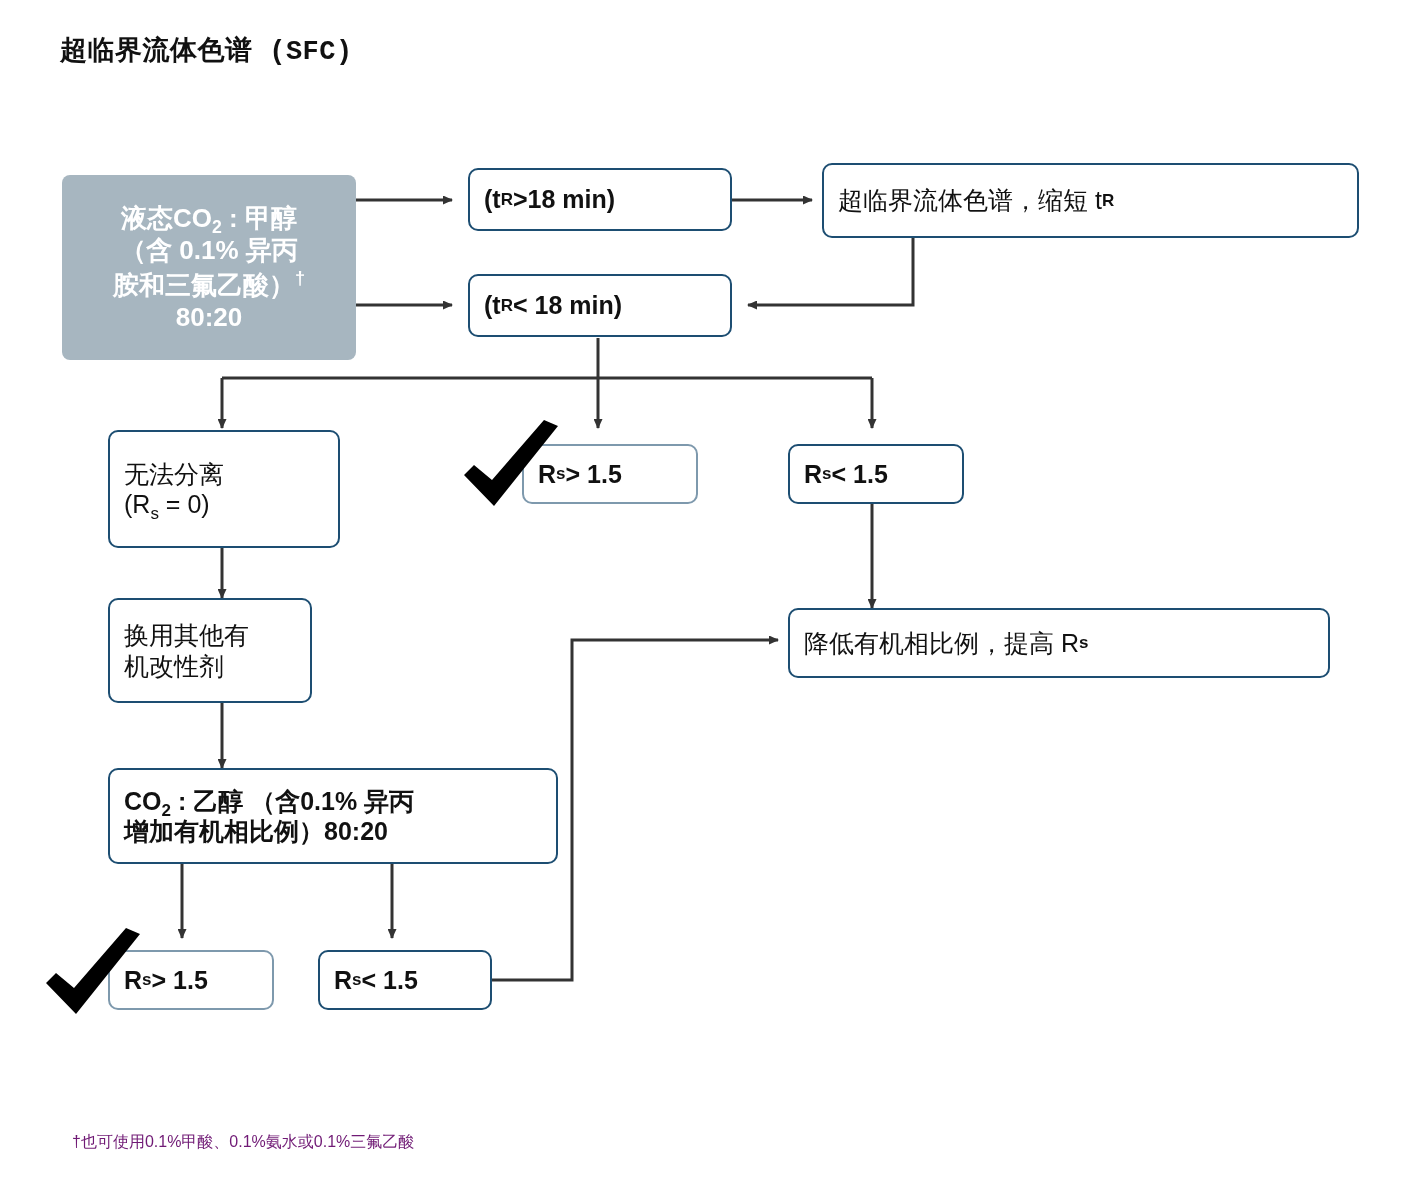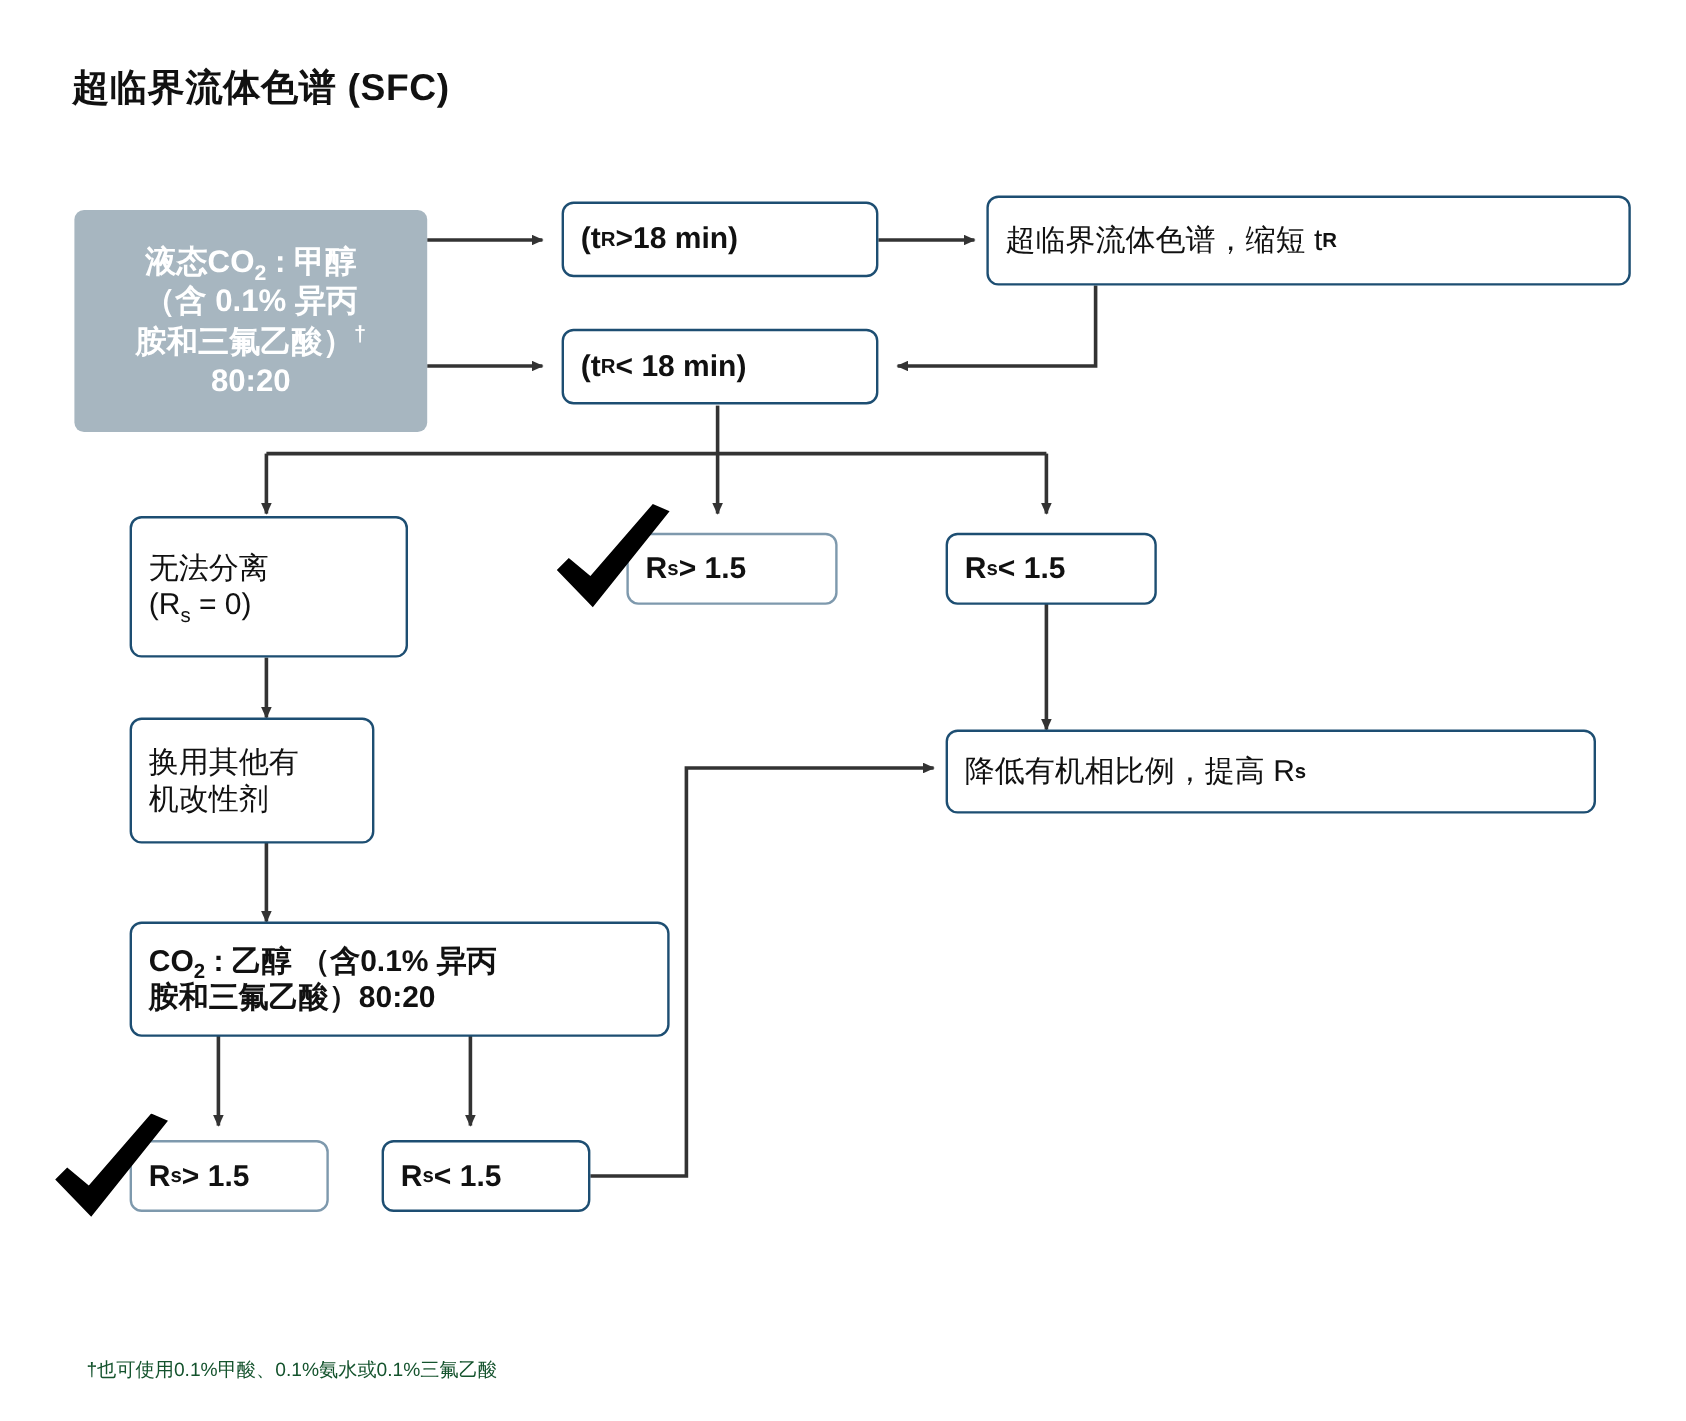--- a/index.html
+++ b/index.html
@@ -14,25 +14,26 @@
   #canvas {
     position: relative;
     width: 1405px;
     height: 1184px;
     overflow: hidden;
     background: #ffffff;
   }
   #title {
     position: absolute;
     left: 60px;
-    top: 52px;
-    font-size: 31px;
+    top: 32px;
+    font-size: 27px;
     font-weight: bold;
     letter-spacing: 0.5px;
     color: #111111;
+    font-family: Liberation Mono, monospace;
   }
   .node {
     position: absolute;
     box-sizing: border-box;
     border: 2px solid #1d4e72;
     border-radius: 10px;
     background: #ffffff;
     display: flex;
     align-items: center;
     padding: 4px 14px;
@@ -72,21 +73,21 @@
   .check {
     position: absolute;
     font-size: 0px;
     pointer-events: none;
   }
   #footnote {
     position: absolute;
     left: 72px;
     top: 1132px;
     font-size: 16px;
-    color: #14532d;
+    color: #701a75;
   }
 </style>
 </head>
 <body>
 
 <div id="canvas">
 
   <div id="title">超临界流体色谱 (SFC)</div>
 
   <svg id="svglayer" viewBox="0 0 1405 1184">
@@ -161,21 +162,21 @@
     <div>换用其他有</div>
     <div>机改性剂</div>
   </div>
 
   <div class="node" style="left:788px; top:608px; width:542px; height:70px;">
     <span>降低有机相比例，提高 R</span><span class="sub" style="font-weight:bold;">s</span>
   </div>
 
   <div class="node bold" style="left:108px; top:768px; width:450px; height:96px; flex-direction:column; align-items:flex-start; justify-content:center;text-align:right;">
     <div><span>CO</span><span class="sub">2</span><span> : 乙醇 （含0.1% 异丙</span></div>
-    <div>胺和三氟乙酸）80:20</div>
+    <div>增加有机相比例）80:20</div>
   </div>
 
   <div class="node res bold" style="left:108px; top:950px; width:166px; height:60px;">
     <span>R</span><span class="sub">s</span><span>&gt; 1.5</span>
   </div>
 
   <div class="node bold" style="left:318px; top:950px; width:174px; height:60px;">
     <span>R</span><span class="sub">s</span><span> &lt; 1.5</span>
   </div>
 

